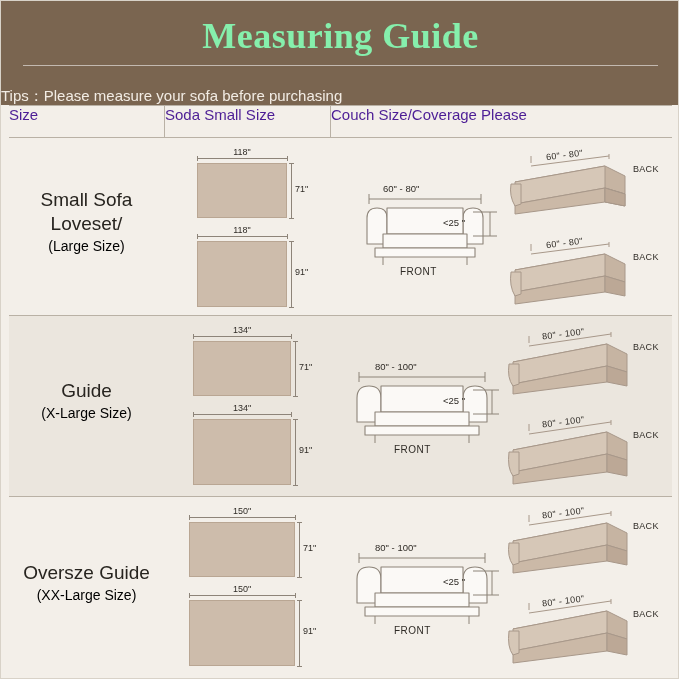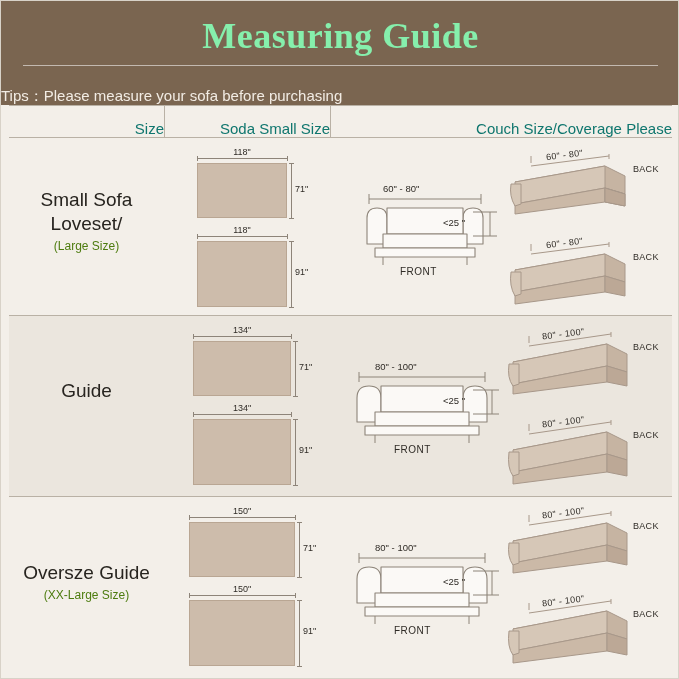--- a/index.html
+++ b/index.html
@@ -83,24 +83,24 @@
 
   
   .thead {
     position: absolute;
     left: 0; top: 0;
     width: 663px;
     height: 31px;
   }
   .th {
     position: absolute;
-    top: 14px;
+    top: 0;
     font-size: 15px;
-    color: #0f766e;
-    text-align: right;
+    color: #4c1d95;
+    text-align: left;
   }
   .th1 { left: 0;   width: 155px; }
   .th2 { left: 156px; width: 165px; }
   .th3 { left: 322px; width: 341px; }
 
   
   .rowband {
     position: absolute;
     left: 0;
     width: 663px;
@@ -115,24 +115,24 @@
     width: 155px;
     text-align: center;
     color: #27241f;
   }
   .rowlabel .big {
     font-size: 19px;
     line-height: 24px;
     display: block;
   }
   .rowlabel .small {
-    font-size: 12px;
+    font-size: 14px;
     line-height: 20px;
     display: block;
-    color: #4d7c0f;
+    color: #000000;
   }
 
   
   .cover {
     position: absolute;
   }
   .cover-rect {
     position: absolute;
     background: #cdbcab;
     border: 1px solid #b9a693;
@@ -324,20 +324,21 @@
         </svg>
         <div class="label-back" style="left:37px;top:-4px;transform:rotate(-7deg);">60"  -  80"</div>
         <div class="label-back" style="left:124px;top:10px;">BACK</div>
       </div>
     </div>
 
     <div class="rowband band-b" style="top:210px;height:180px;">
 
       <div class="rowlabel" style="top:63px;">
         <span class="big">Guide</span>
+        <span class="small">(X-Large Size)</span>
       </div>
 
       <div class="cover" style="left:170px;top:18px;width:145px;height:70px;">
         <div class="tick-cap-v" style="left:14px;top:0;"></div>
         <div class="tick-h" style="left:14px;top:2px;width:98px;"></div>
         <div class="tick-cap-v" style="left:112px;top:0;"></div>
         <div class="dim-top" style="left:14px;top:-9px;width:98px;">134"</div>
         <div class="cover-rect" style="left:14px;top:7px;width:98px;height:55px;"></div>
         <div class="tick-cap-h" style="left:114px;top:7px;"></div>
         <div class="tick-v" style="left:116px;top:7px;height:55px;"></div>

